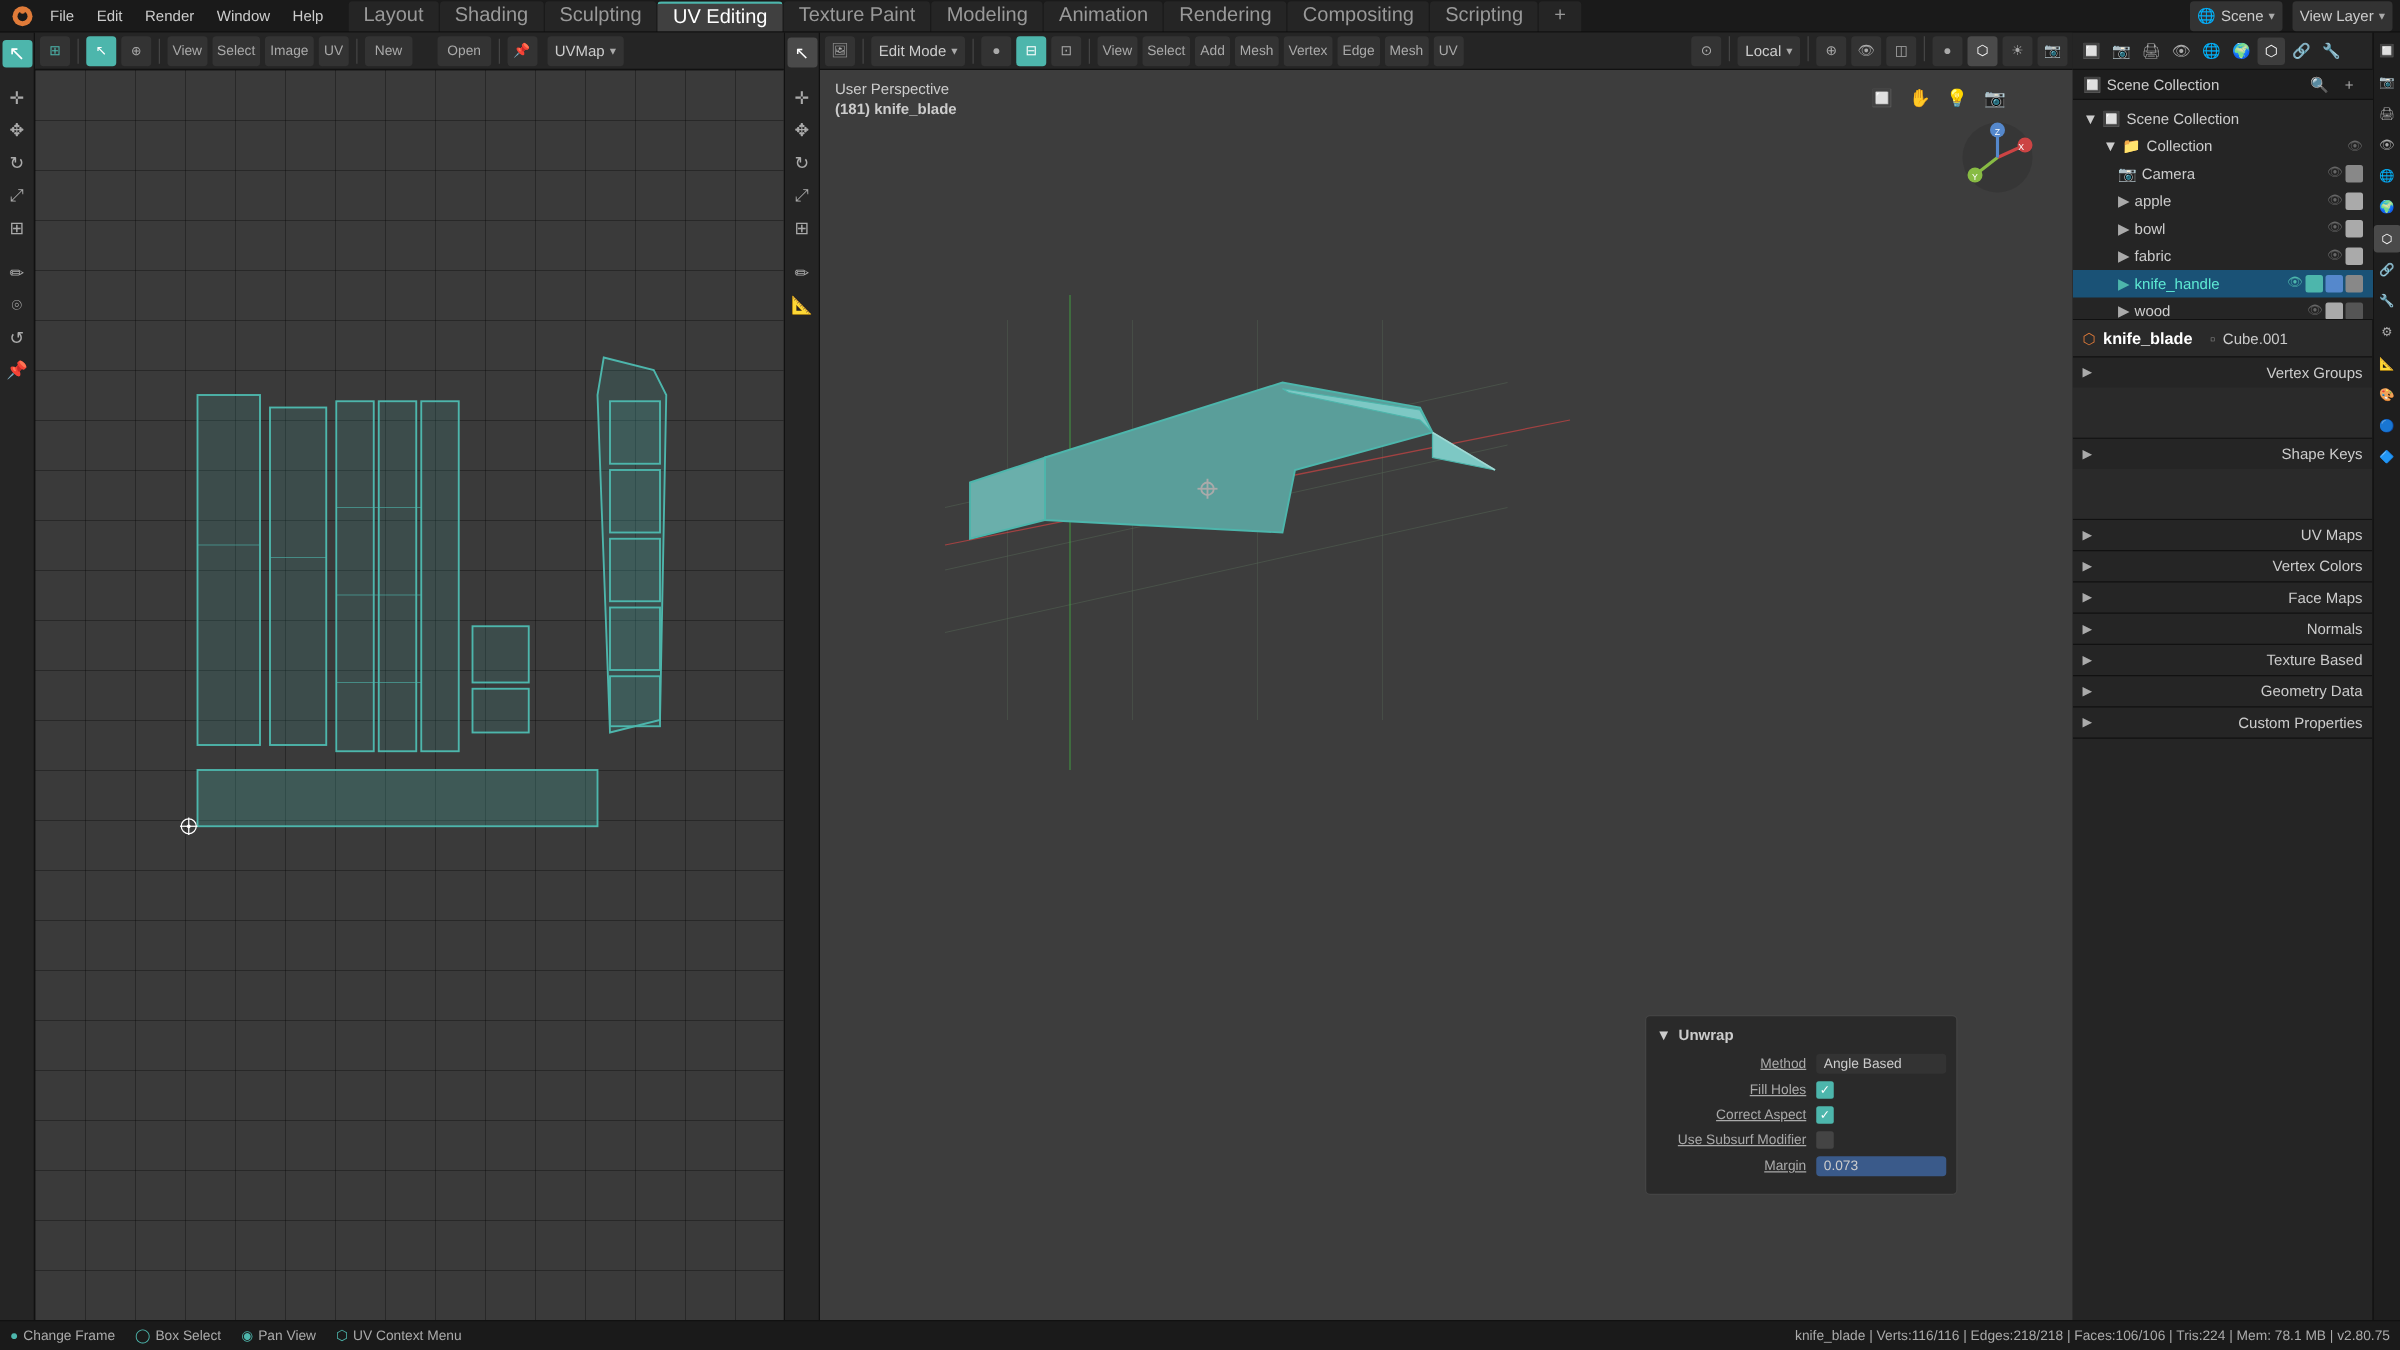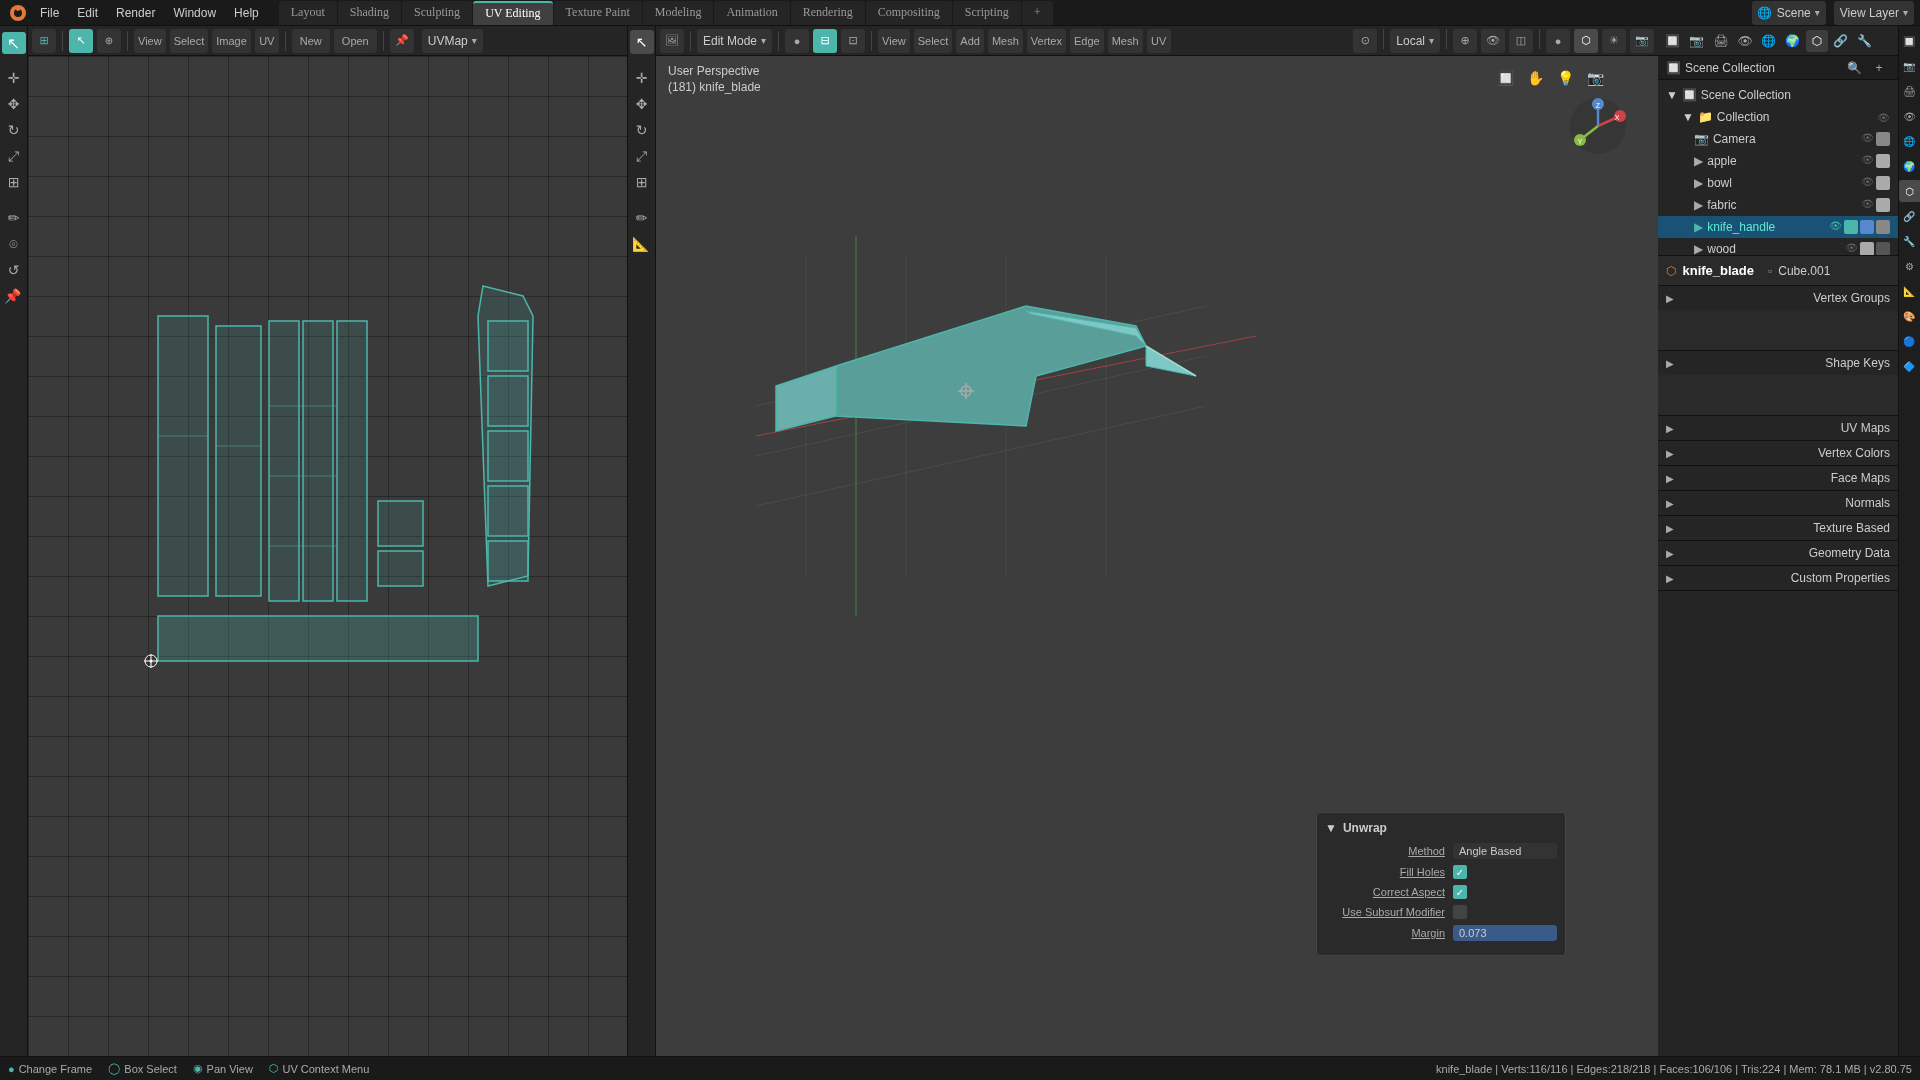--- a/index.html
+++ b/index.html
@@ -3,21 +3,21 @@
   <meta charset="utf-8">
   <style>
     * { margin: 0; padding: 0; box-sizing: border-box; }
     body { width: 1920px; height: 1080px; background: #1a1a1a; font-family: 'Segoe UI', Arial, sans-serif; font-size: 12px; color: #ccc; overflow: hidden; }
 
     
     .top-menu-bar { display: flex; align-items: center; height: 26px; background: #1a1a1a; border-bottom: 1px solid #111; padding: 0 6px; gap: 2px; }
     .top-menu-bar .menu-icon { width: 24px; height: 24px; display: flex; align-items: center; justify-content: center; color: #aaa; font-size: 14px; cursor: pointer; }
     .top-menu-bar .menu-item { padding: 2px 8px; color: #ccc; cursor: pointer; font-size: 12px; border-radius: 3px; }
     .workspace-tabs { display: flex; align-items: center; gap: 1px; margin-left: 10px; }
-    .workspace-tab { padding: 2px 12px; height: 24px; display: flex; align-items: center; background: #252525; color: #999; font-size: 12px; cursor: pointer; border-radius: 3px 3px 0 0; font-family: Liberation Serif, serif; }
+    .workspace-tab { padding: 2px 12px; height: 24px; display: flex; align-items: center; background: #252525; color: #999; font-size: 16px; cursor: pointer; border-radius: 3px 3px 0 0; }
     .workspace-tab.active { background: #404040; color: #fff; border-top: 2px solid #4db6ac; }
     .top-right { margin-left: auto; display: flex; align-items: center; gap: 8px; }
 
     
     .toolbar-row { display: flex; align-items: center; height: 30px; background: #252525; border-bottom: 1px solid #111; padding: 0 4px; gap: 4px; }
     .tb-btn { display: flex; align-items: center; justify-content: center; height: 24px; min-width: 24px; padding: 0 4px; background: #333; border-radius: 3px; color: #aaa; font-size: 11px; cursor: pointer; gap: 3px; }
     .tb-btn.active { background: #4db6ac; color: #fff; }
     .tb-separator { width: 1px; height: 20px; background: #444; margin: 0 2px; }
     .tb-dropdown { display: flex; align-items: center; height: 24px; background: #333; border-radius: 3px; padding: 0 6px; gap: 4px; color: #ccc; font-size: 12px; cursor: pointer; }
     .tb-dropdown:after { content: '▾'; color: #aaa; font-size: 10px; }
@@ -33,21 +33,21 @@
     .uv-canvas { flex: 1; position: relative; overflow: hidden; }
     .uv-grid { width: 100%; height: 100%; background-color: #3a3a3a; background-image: linear-gradient(rgba(0,0,0,0.3) 1px, transparent 1px), linear-gradient(90deg, rgba(0,0,0,0.3) 1px, transparent 1px); background-size: 40px 40px; position: relative; }
 
     
     .vertical-strip { width: 28px; background: #252525; display: flex; flex-direction: column; align-items: center; padding: 4px 0; gap: 2px; border-right: 1px solid #111; }
 
     
     .viewport-3d { flex: 1; background: #282828; position: relative; display: flex; flex-direction: column; }
     .viewport-canvas { flex: 1; background: #3d3d3d; position: relative; overflow: hidden; }
     .viewport-label { position: absolute; top: 8px; left: 12px; color: #ccc; font-size: 12px; }
-    .viewport-sublabel { position: absolute; top: 24px; left: 12px; color: #ccc; font-size: 12px; }
+    .viewport-sublabel { position: absolute; top: 24px; left: 12px; color: #ccc; font-size: 12px; font-weight: bold; }
 
     
     .gizmo { position: absolute; top: 12px; right: 60px; width: 60px; height: 60px; }
 
     
     .unwrap-popup { position: absolute; bottom: 100px; left: 660px; width: 250px; background: #2a2a2a; border: 1px solid #444; border-radius: 4px; padding: 8px; z-index: 100; }
     .popup-title { display: flex; align-items: center; gap: 6px; margin-bottom: 8px; color: #ccc; font-size: 12px; font-weight: bold; }
     .popup-row { display: flex; align-items: center; margin-bottom: 6px; }
     .popup-label { width: 120px; text-align: right; color: #aaa; font-size: 11px; margin-right: 8px; text-decoration: underline; }
     .popup-value { flex: 1; background: #333; border-radius: 3px; padding: 2px 6px; color: #ccc; font-size: 11px; }
@@ -152,21 +152,21 @@
 
         <div class="tb-btn active">↖</div>
         <div class="tb-btn" style="font-size:10px;">⊕</div>
         <div class="tb-separator"></div>
         <div class="tb-btn">View</div>
         <div class="tb-btn">Select</div>
         <div class="tb-btn">Image</div>
         <div class="tb-btn">UV</div>
         <div class="tb-separator"></div>
 
-        <div style="display:flex; align-items:center; gap:4px;">
+        <div style="display:flex; align-items:center; gap:20px;">
           <div class="tb-btn" style="background:#333; padding:0 8px;">New</div>
           <div class="tb-btn" style="background:#333; padding:0 8px;">Open</div>
         </div>
         <div class="tb-separator"></div>
         <div class="tb-btn">📌</div>
         <div style="margin-left:4px;" class="tb-dropdown">
           <span>UVMap</span>
         </div>
       </div>
 

